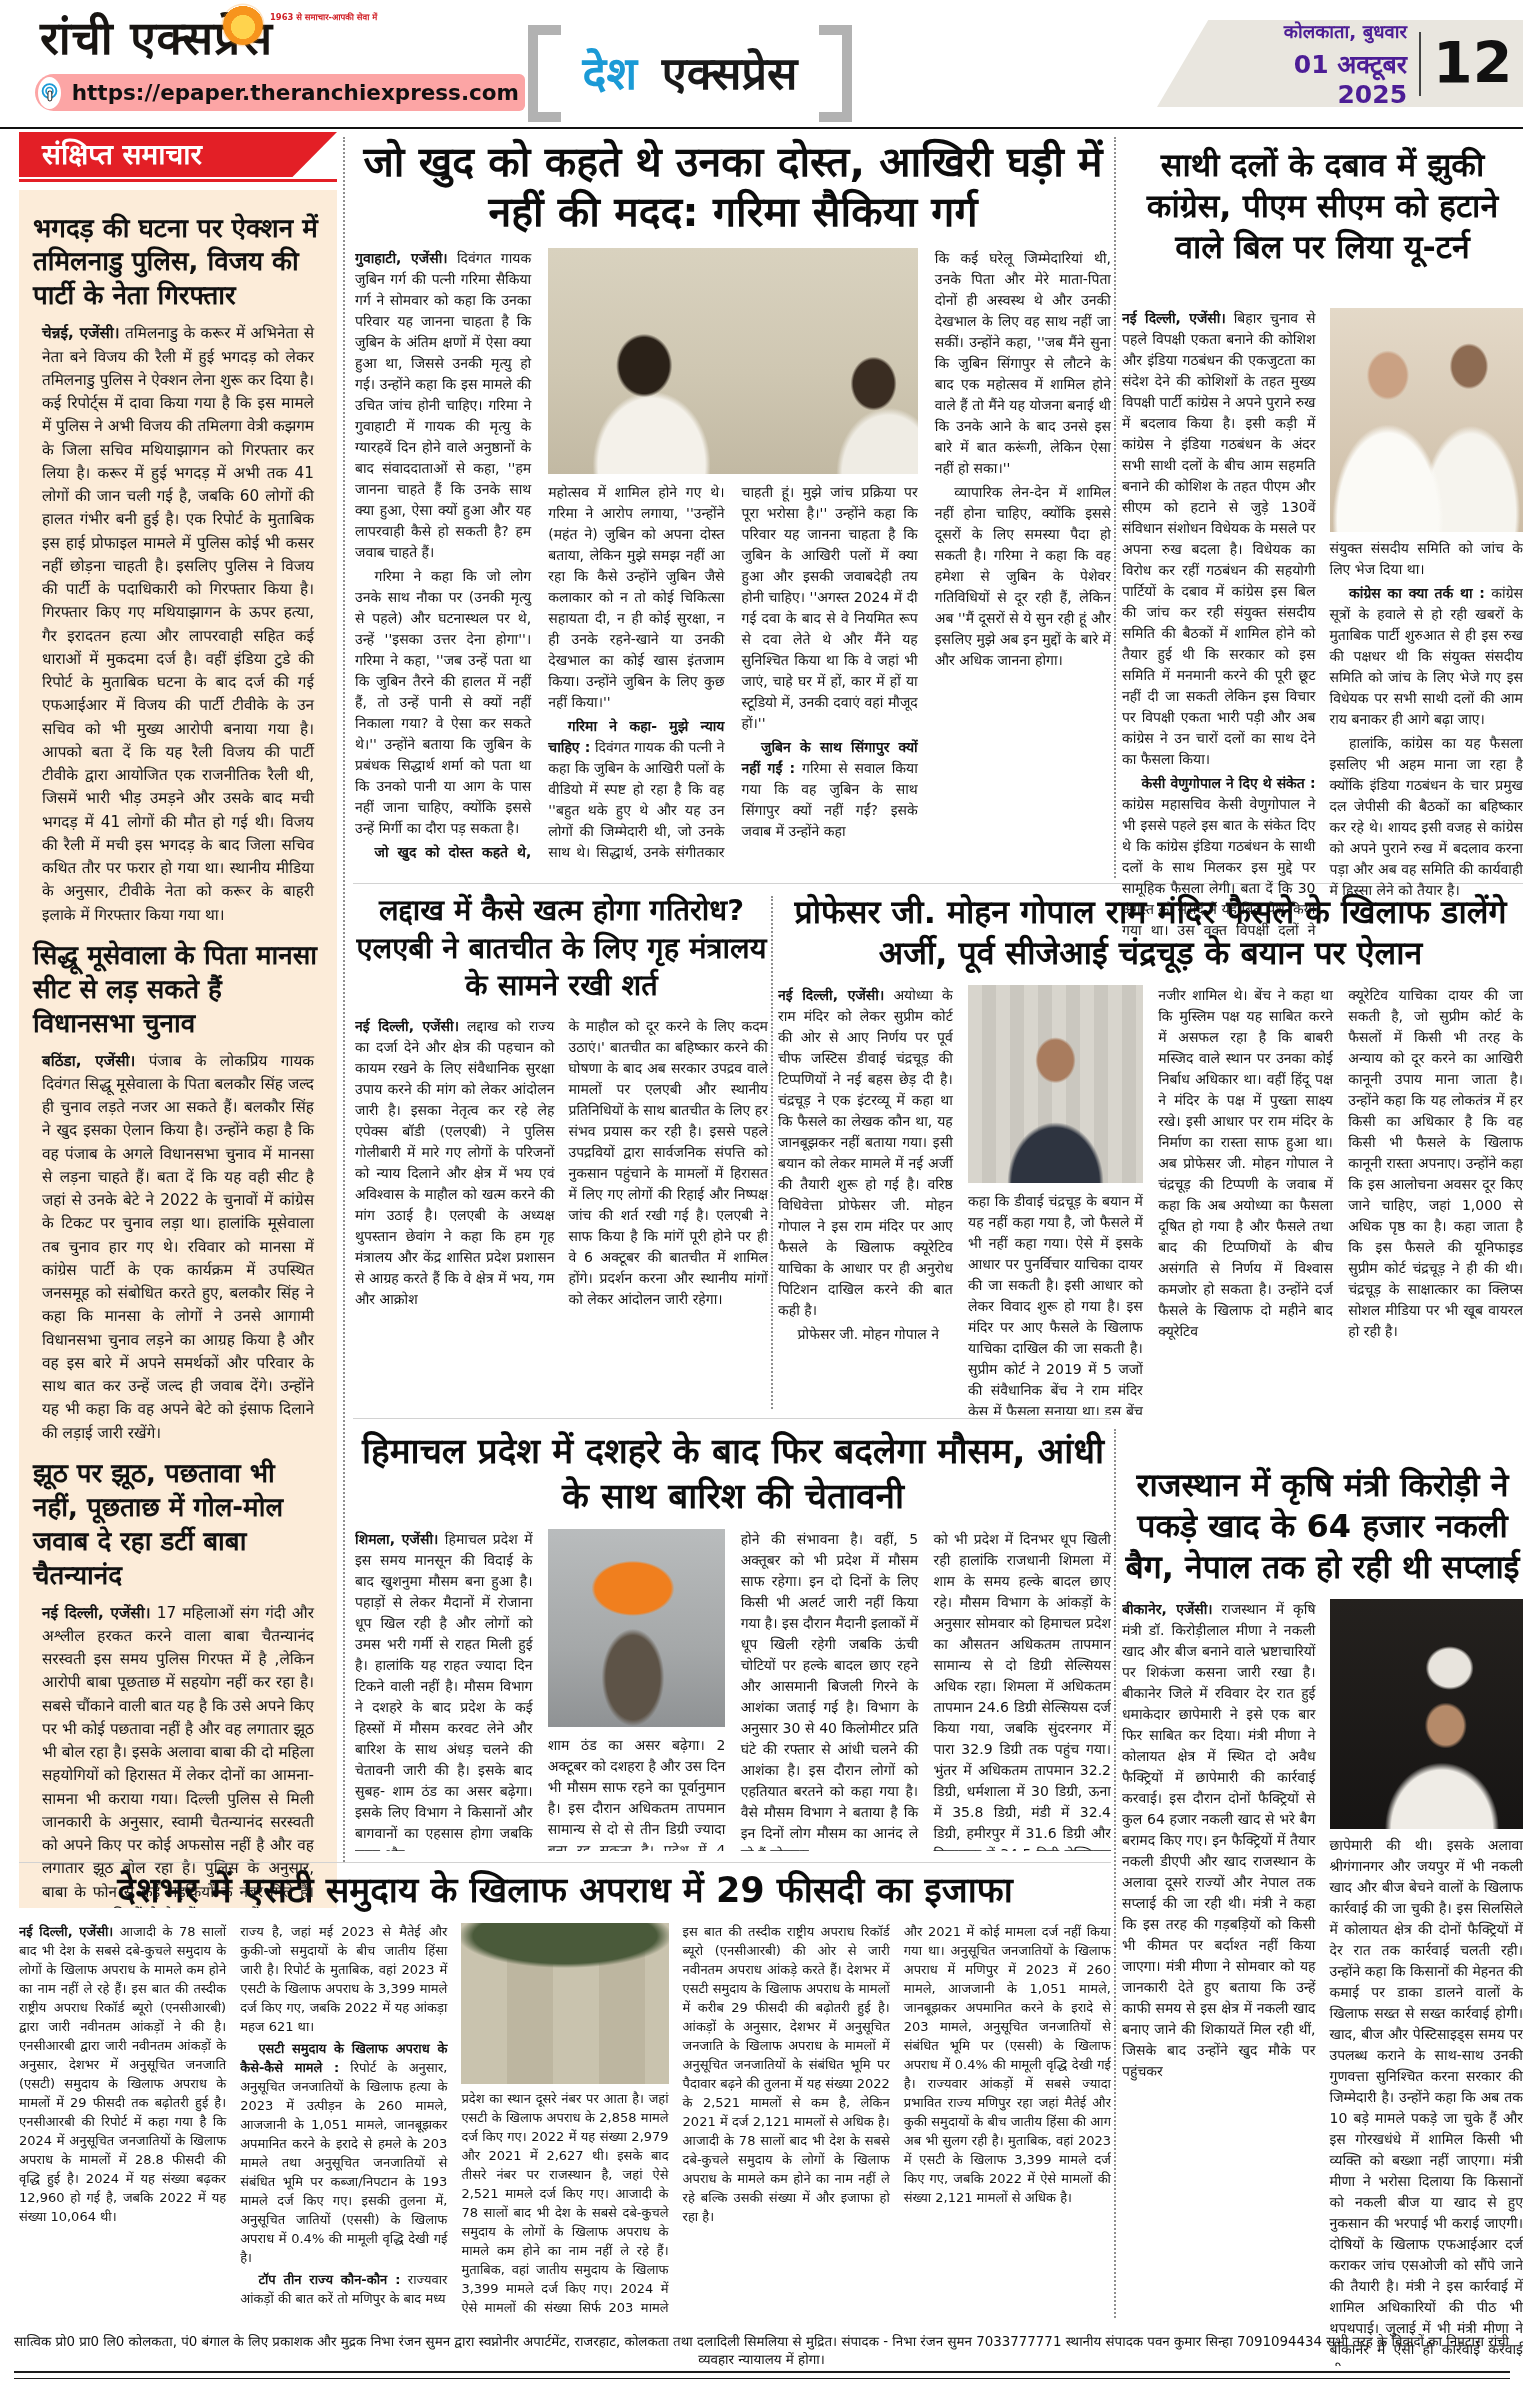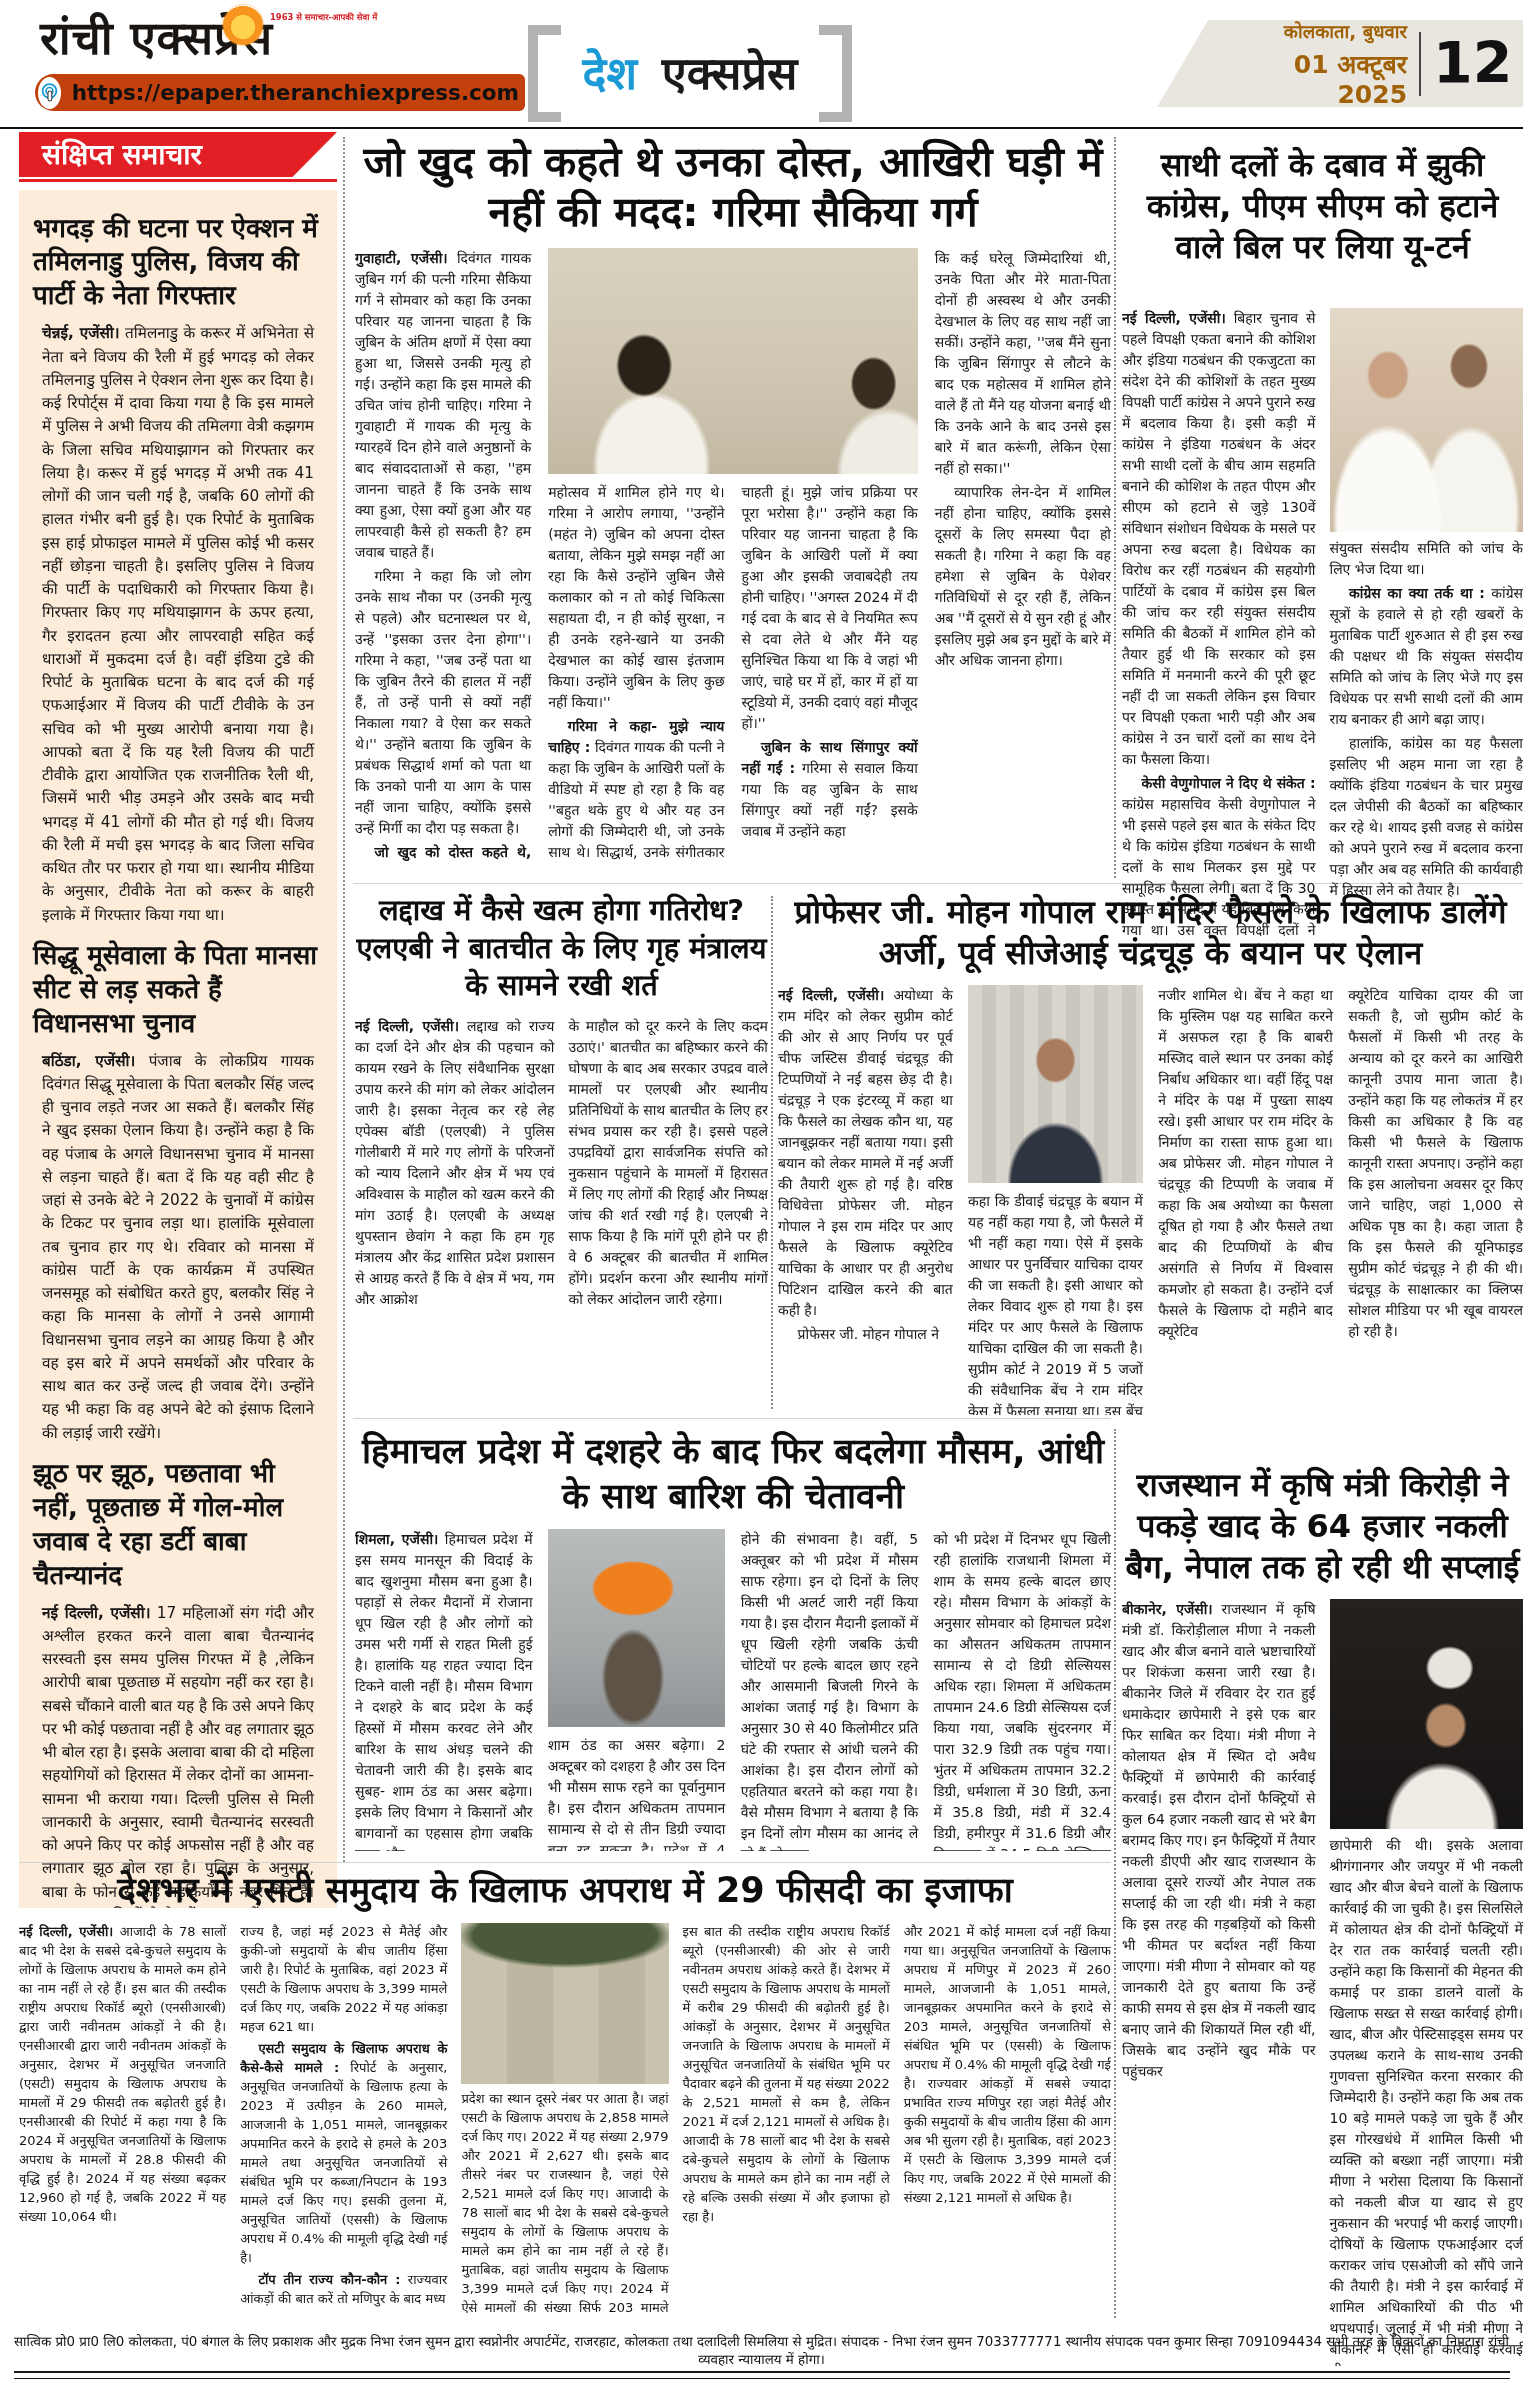--- a/index.html
+++ b/index.html
@@ -5,34 +5,34 @@
   html,body{margin:0;padding:0;background:#eee;}
   #page{position:relative;width:1523px;height:2401px;background:#fff;margin:0 auto;
         font-family:"DejaVu Sans","Liberation Sans",sans-serif;color:#151515;}
   .abs{position:absolute;}
   
   .logo-title{font-size:46px;font-weight:900;letter-spacing:0.8px;color:#181512;line-height:1;}
   .sun{position:absolute;left:183px;top:-10.7px;width:40px;height:40px;border-radius:50%;
        background:radial-gradient(circle at 50% 55%,#ffd34d 0 40%,#f7941d 41% 70%,transparent 71%);
        box-shadow:0 0 0 1.5px rgba(247,148,29,.25);}
   .logo-tag{position:absolute;left:230px;top:-4.6px;font-size:8.4px;color:#d12127;font-weight:bold;white-space:nowrap;}
-  .url-bar{display:flex;align-items:center;gap:10.7px;background:#c2410c;border-radius:20px 6.1px 6.1px 20px;
+  .url-bar{display:flex;align-items:center;gap:10.7px;background:#fca5a5;border-radius:20px 6.1px 6.1px 20px;
            height:37px;padding:0 17px 0 3.1px;}
   .url-text{font-size:21.5px;font-weight:800;color:#111;}
   .touch-icon{width:32px;height:32px;border-radius:50%;background:#fff;display:flex;align-items:center;justify-content:center;}
   .bracket{width:23px;height:77px;border:10px solid #b2b2b2;}
   .bracket.open{border-right:none;}
   .bracket.close{border-left:none;}
   .masthead{display:flex;align-items:center;gap:21.5px;}
   .mast-text{font-size:45px;font-weight:900;line-height:1;}
   .mast-blue{color:#1b9ad6;}
   .mast-black{color:#1a1a1a;margin-left:9.2px;}
   .datebox{background:#e9e6df;clip-path:polygon(14% 0,100% 0,100% 100%,0 100%);
            display:flex;align-items:center;justify-content:flex-end;gap:12.3px;padding:0 10.7px 0 46px;}
-  .date-lines{text-align:right;font-weight:800;color:#a16207;margin-left:34px;}
+  .date-lines{text-align:right;font-weight:800;color:#4c1d95;margin-left:34px;}
   .date-city{font-size:18.4px;}
   .date-date{font-size:25px;margin-top:3.1px;}
   .date-div{width:1.5px;height:64px;background:#444;}
   .date-page{font-size:57px;font-weight:900;color:#111;line-height:1;}
   .header-rule{background:#111;}
   
   .banner{background:#e31f26;clip-path:polygon(0 0,100% 0,86% 100%,0 100%);
           color:#fff;font-size:28px;font-weight:900;line-height:45px;padding-left:23px;height:45px;}
   .banner-line{height:3.1px;background:#e31f26;margin-top:2.3px;}
   .peach{background:#fcecd9;margin-top:7.7px;padding:17px 14px;height:1718px;overflow:hidden;box-sizing:border-box;}

